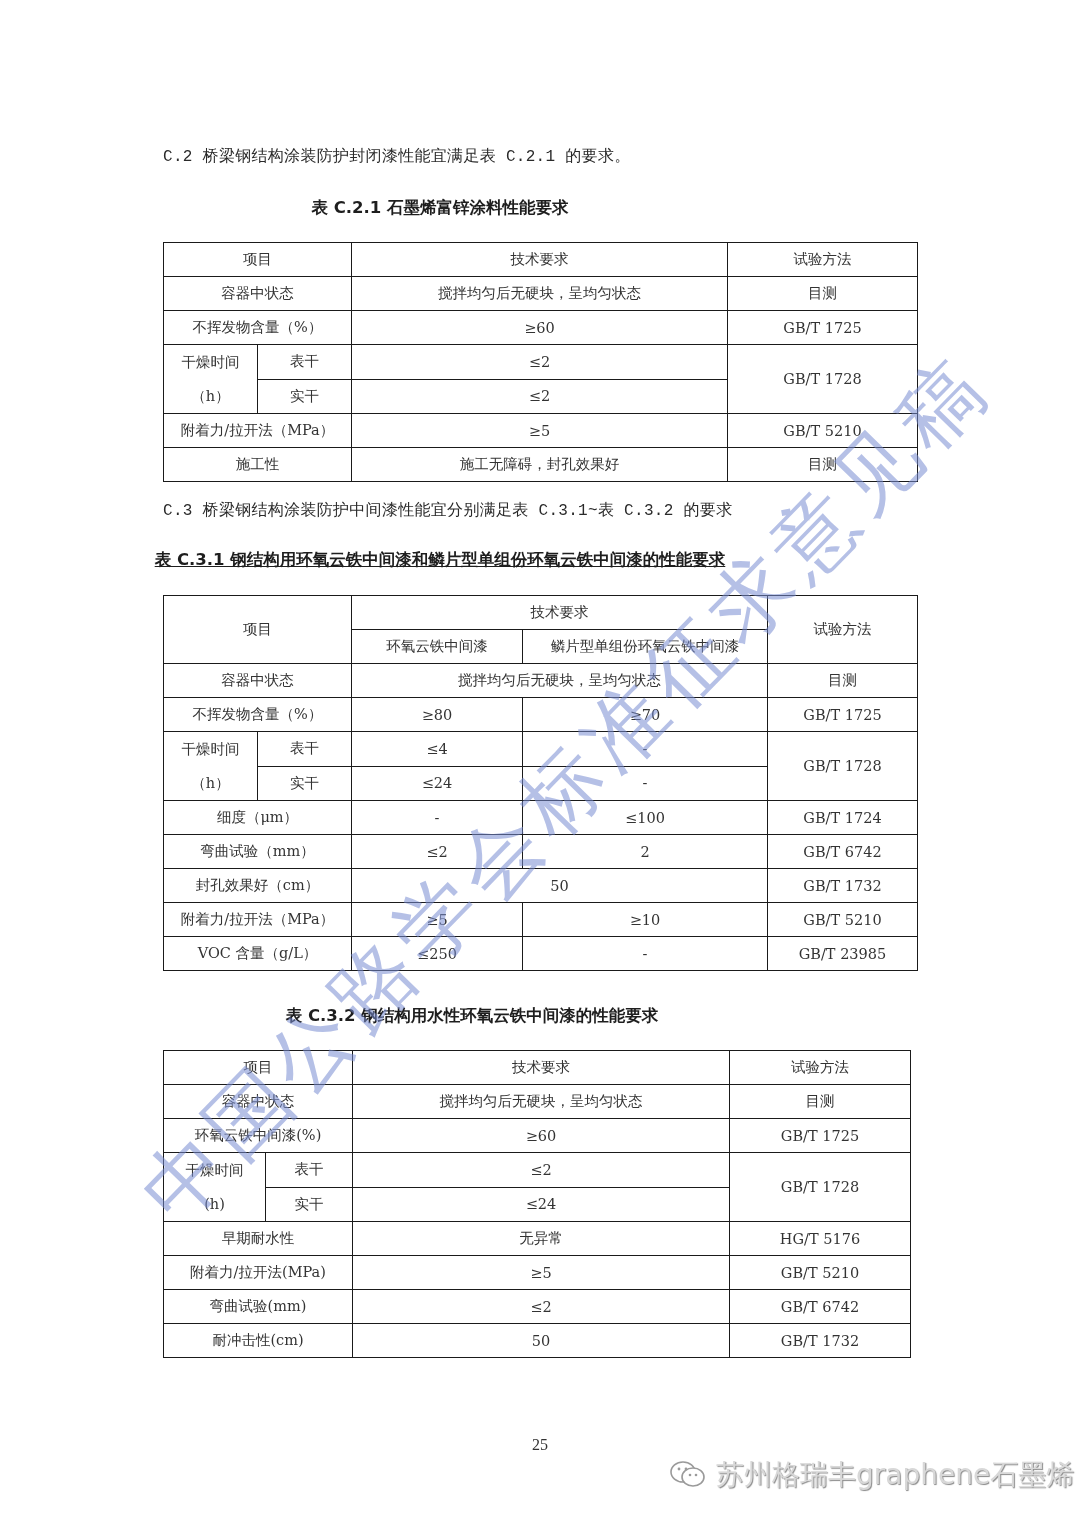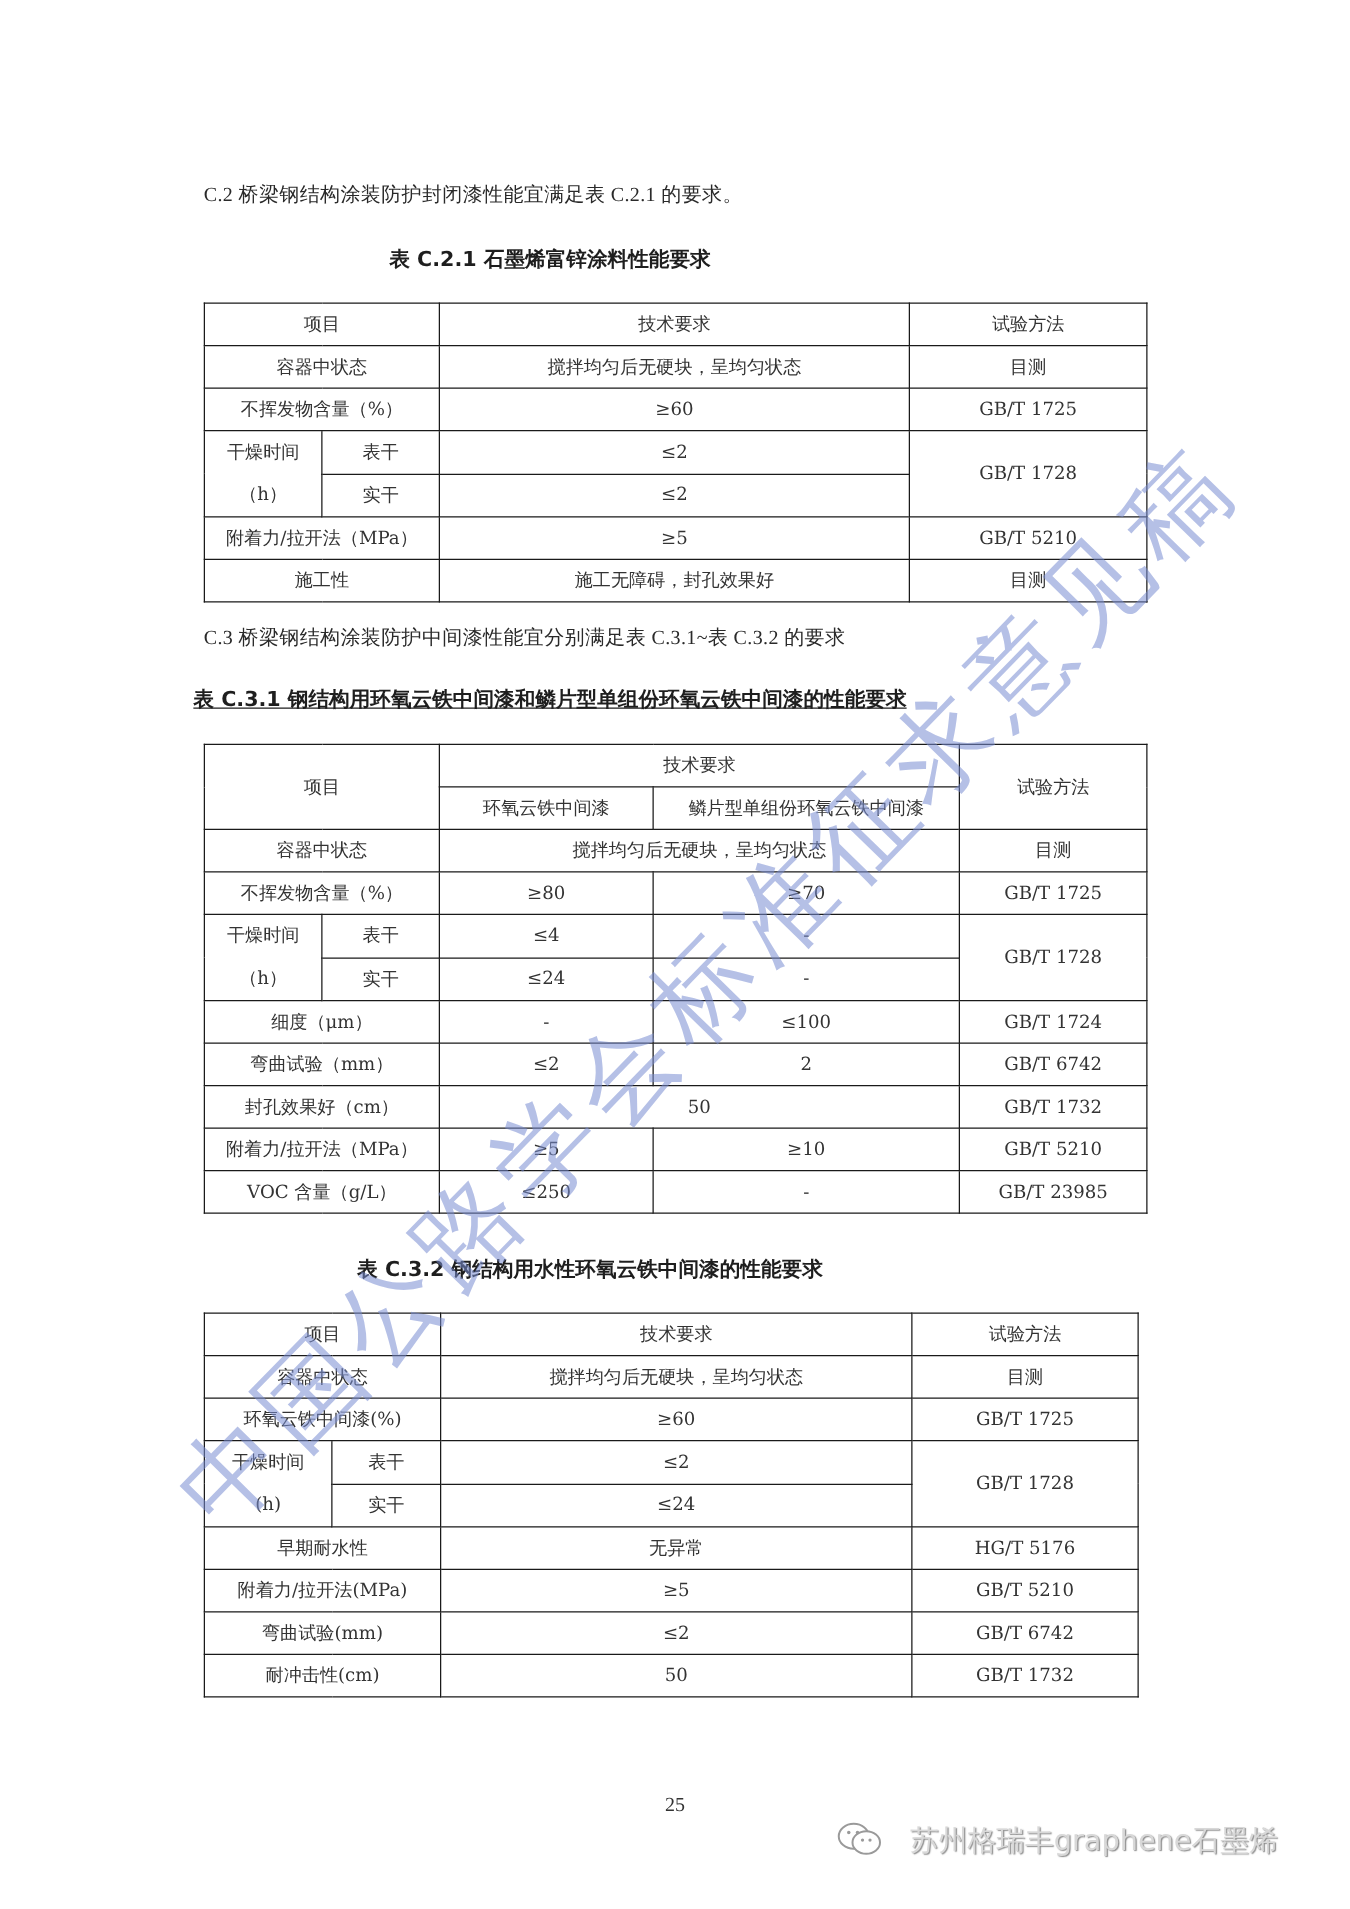--- a/index.html
+++ b/index.html
@@ -2,21 +2,21 @@
 <html><head>
 <meta charset="utf-8">
 <style>
   html, body { margin: 0; padding: 0; }
   body {
     width: 1080px; height: 1527px; background: #ffffff; position: relative; overflow: hidden;
     font-family: "DejaVu Serif", "Liberation Serif", serif; color: #222;
   }
   .para {
     position: absolute; left: 163px; font-size: 16px; color: #2a2a2a; letter-spacing: 0.3px;
-    font-family: Liberation Serif, serif;
+    font-family: Liberation Mono, monospace;
   }
   .caption {
     position: absolute; left: 0; width: 880px; text-align: center; font-size: 16.5px; font-weight: bold;
     color: #1e1e1e; font-family: "DejaVu Sans", "Liberation Sans", sans-serif;
   }
   table.spec {
     position: absolute; border-collapse: collapse; table-layout: fixed;
     font-family: "DejaVu Serif", "Liberation Serif", serif; font-size: 14.5px; color: #333;
   }
   table.spec td {
@@ -27,22 +27,22 @@
     font-family: "Liberation Serif", "DejaVu Serif", serif;
     margin-top: 32px;
   }
   .wm {
     position: absolute; left: 118px; top: 1170px; transform-origin: 0 0; transform: rotate(-45.7deg);
     font-size: 82px; color: rgba(120,140,210,0.55); letter-spacing: 8px; white-space: nowrap;
     font-family: "DejaVu Sans", "Liberation Sans", sans-serif; pointer-events: none; font-weight: 300;
     -webkit-text-stroke: 0px;
   }
   .brand {
-    position: absolute; left: 668px; top: 1456px; display: flex; align-items: center; gap: 20px;
-    color: #d8d8d8; font-size: 23px; font-family: "DejaVu Sans", "Liberation Sans", sans-serif;
+    position: absolute; left: 668px; top: 1456px; display: flex; align-items: center; gap: 8px;
+    color: #d8d8d8; font-size: 28px; font-family: "DejaVu Sans", "Liberation Sans", sans-serif;
     text-shadow: 1px 1px 1px #8a8a8a;
   }
   .brand svg { display: block; }
 </style>
 </head>
 <body>
 
 <div class="para" style="top:146px;">C.2 桥梁钢结构涂装防护封闭漆性能宜满足表 C.2.1 的要求。</div>
 <div class="caption" style="top:197px;">表 C.2.1 石墨烯富锌涂料性能要求</div>
 

